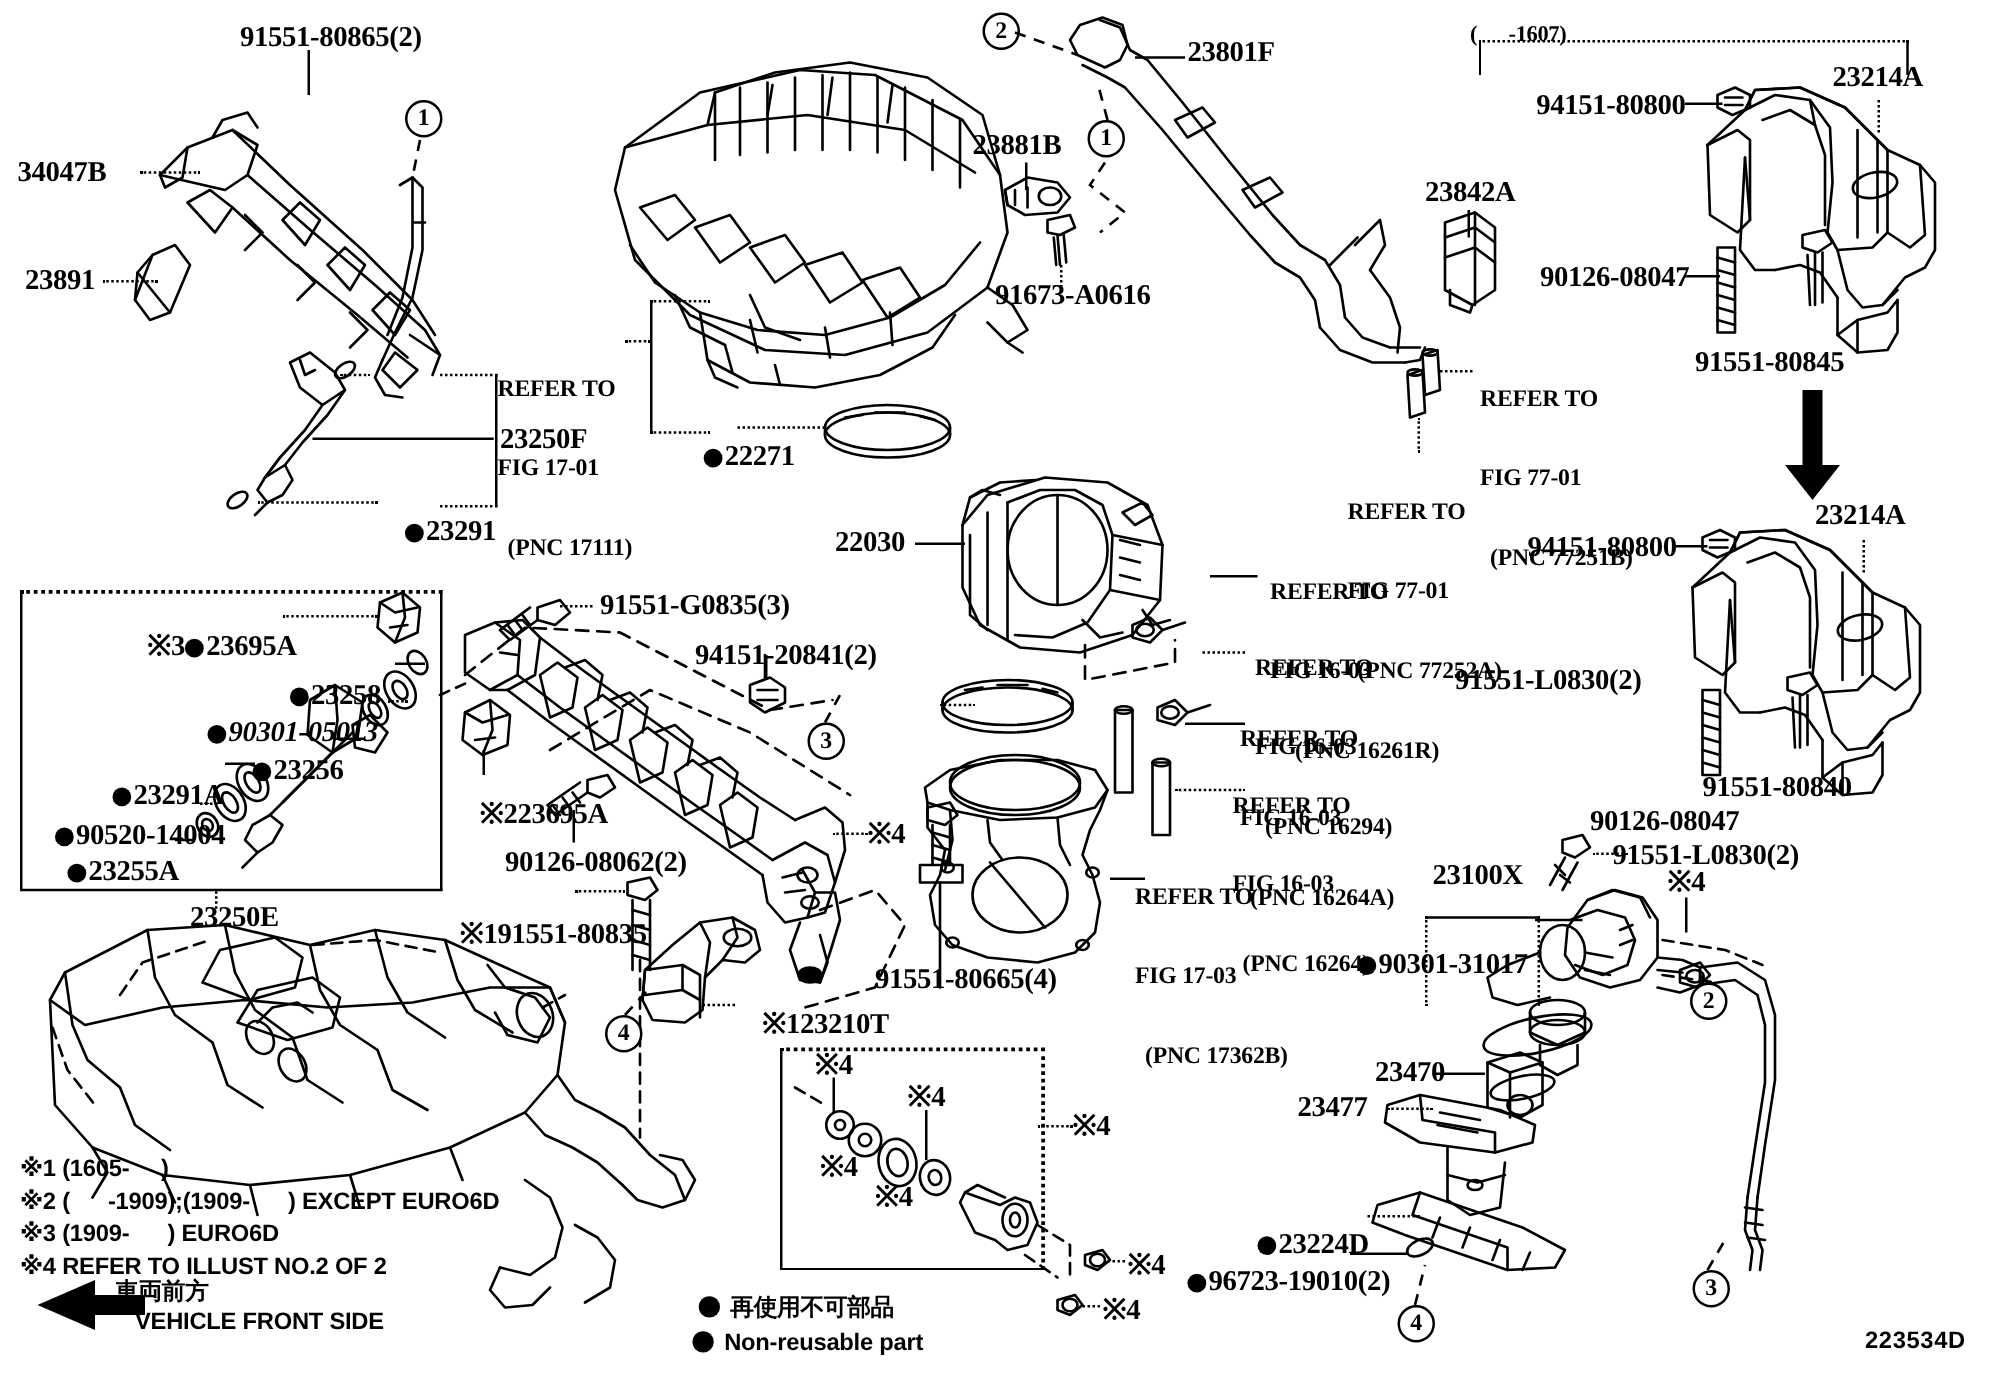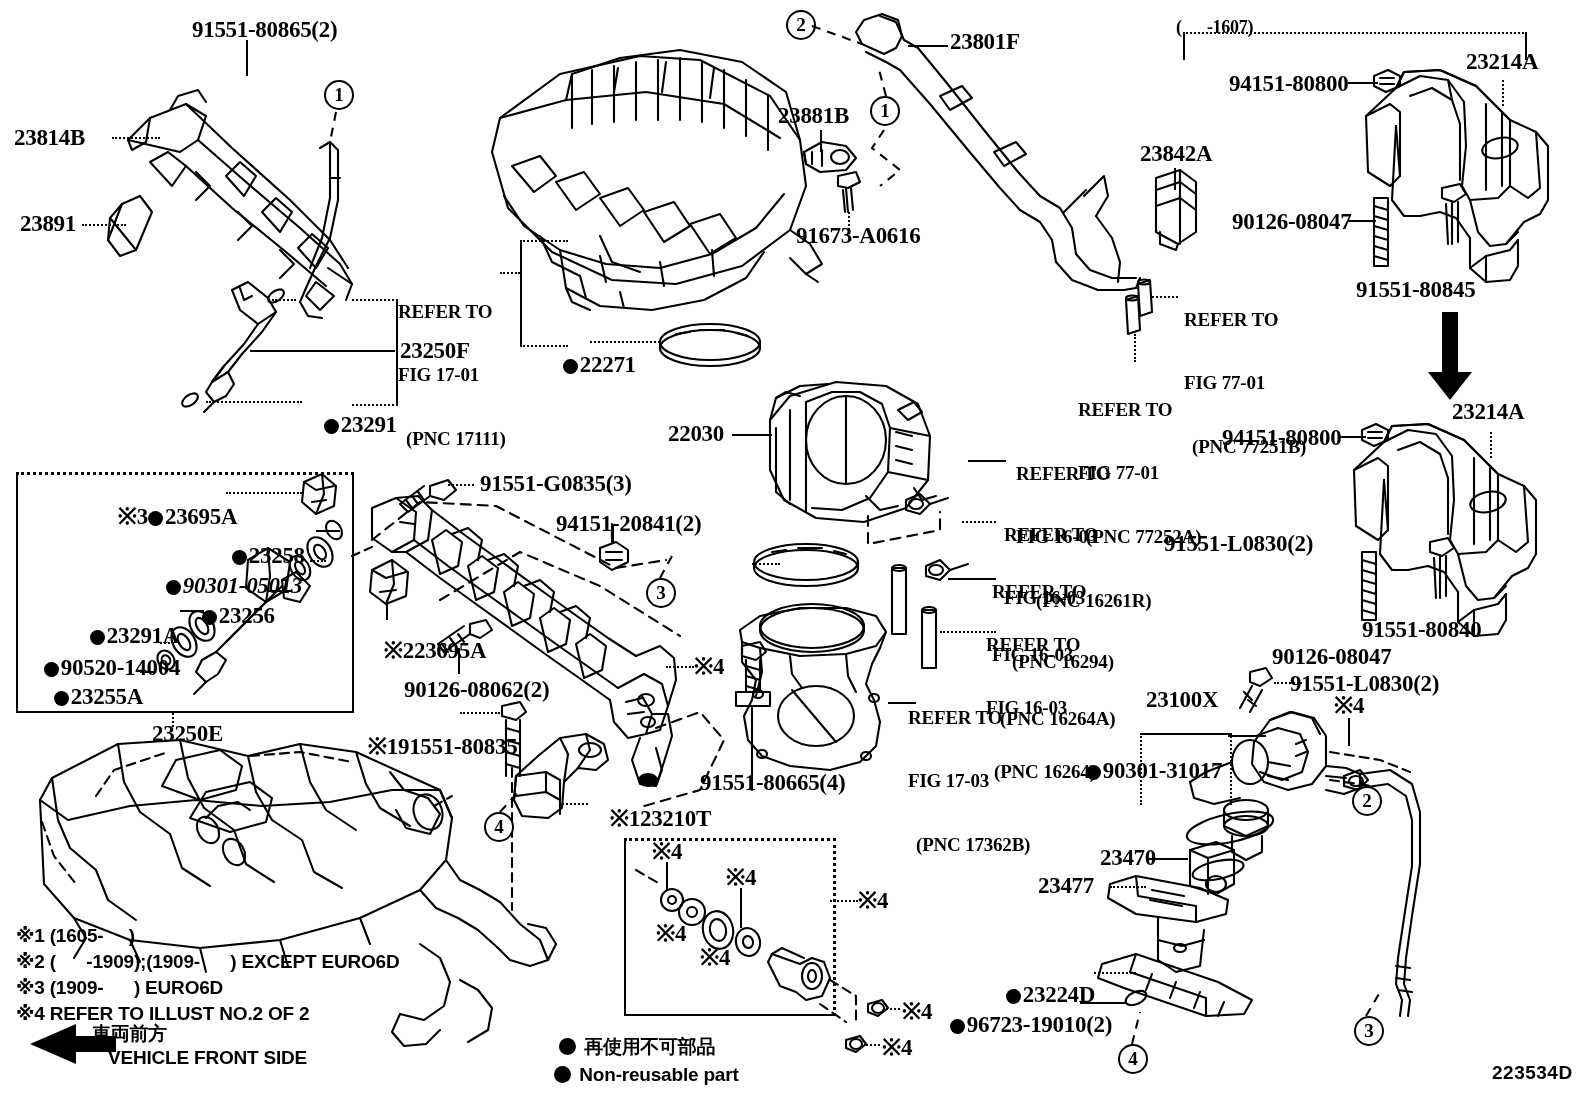--- a/index.html
+++ b/index.html
@@ -693,21 +693,21 @@
       <path d="M884 130 L872 148 L900 170 L880 186"></path>
       <path d="M660 578 L672 556"></path>
       <path d="M500 812 L520 790"></path>
       <path d="M1366 786 L1356 776"></path>
       <path d="M1366 1016 L1380 992"></path>
       <path d="M1132 1044 L1140 1012"></path>
     </g>
   </svg>
 
   <div class="lbl" style="left:192px; top:18px;">91551-80865(2)</div>
-  <div class="lbl" style="left:14px; top:126px;">23814B</div>
+  <div class="lbl" style="left:14px; top:126px;">34047B</div>
   <div class="lbl" style="left:20px; top:212px;">23891</div>
   <div class="lbl" style="left:400px; top:339px;">23250F</div>
   <div class="lbl" style="left:302px; top:390px;">
     <span class="bul"></span><span>23291</span>
   </div>
 
   <div class="lbl refer" style="left:398px; top:258px;">
     <div>REFER TO</div>
     <div>FIG 17-01</div>
     <div class="pnc" style="margin-left:8px;">(PNC 17111)</div>

